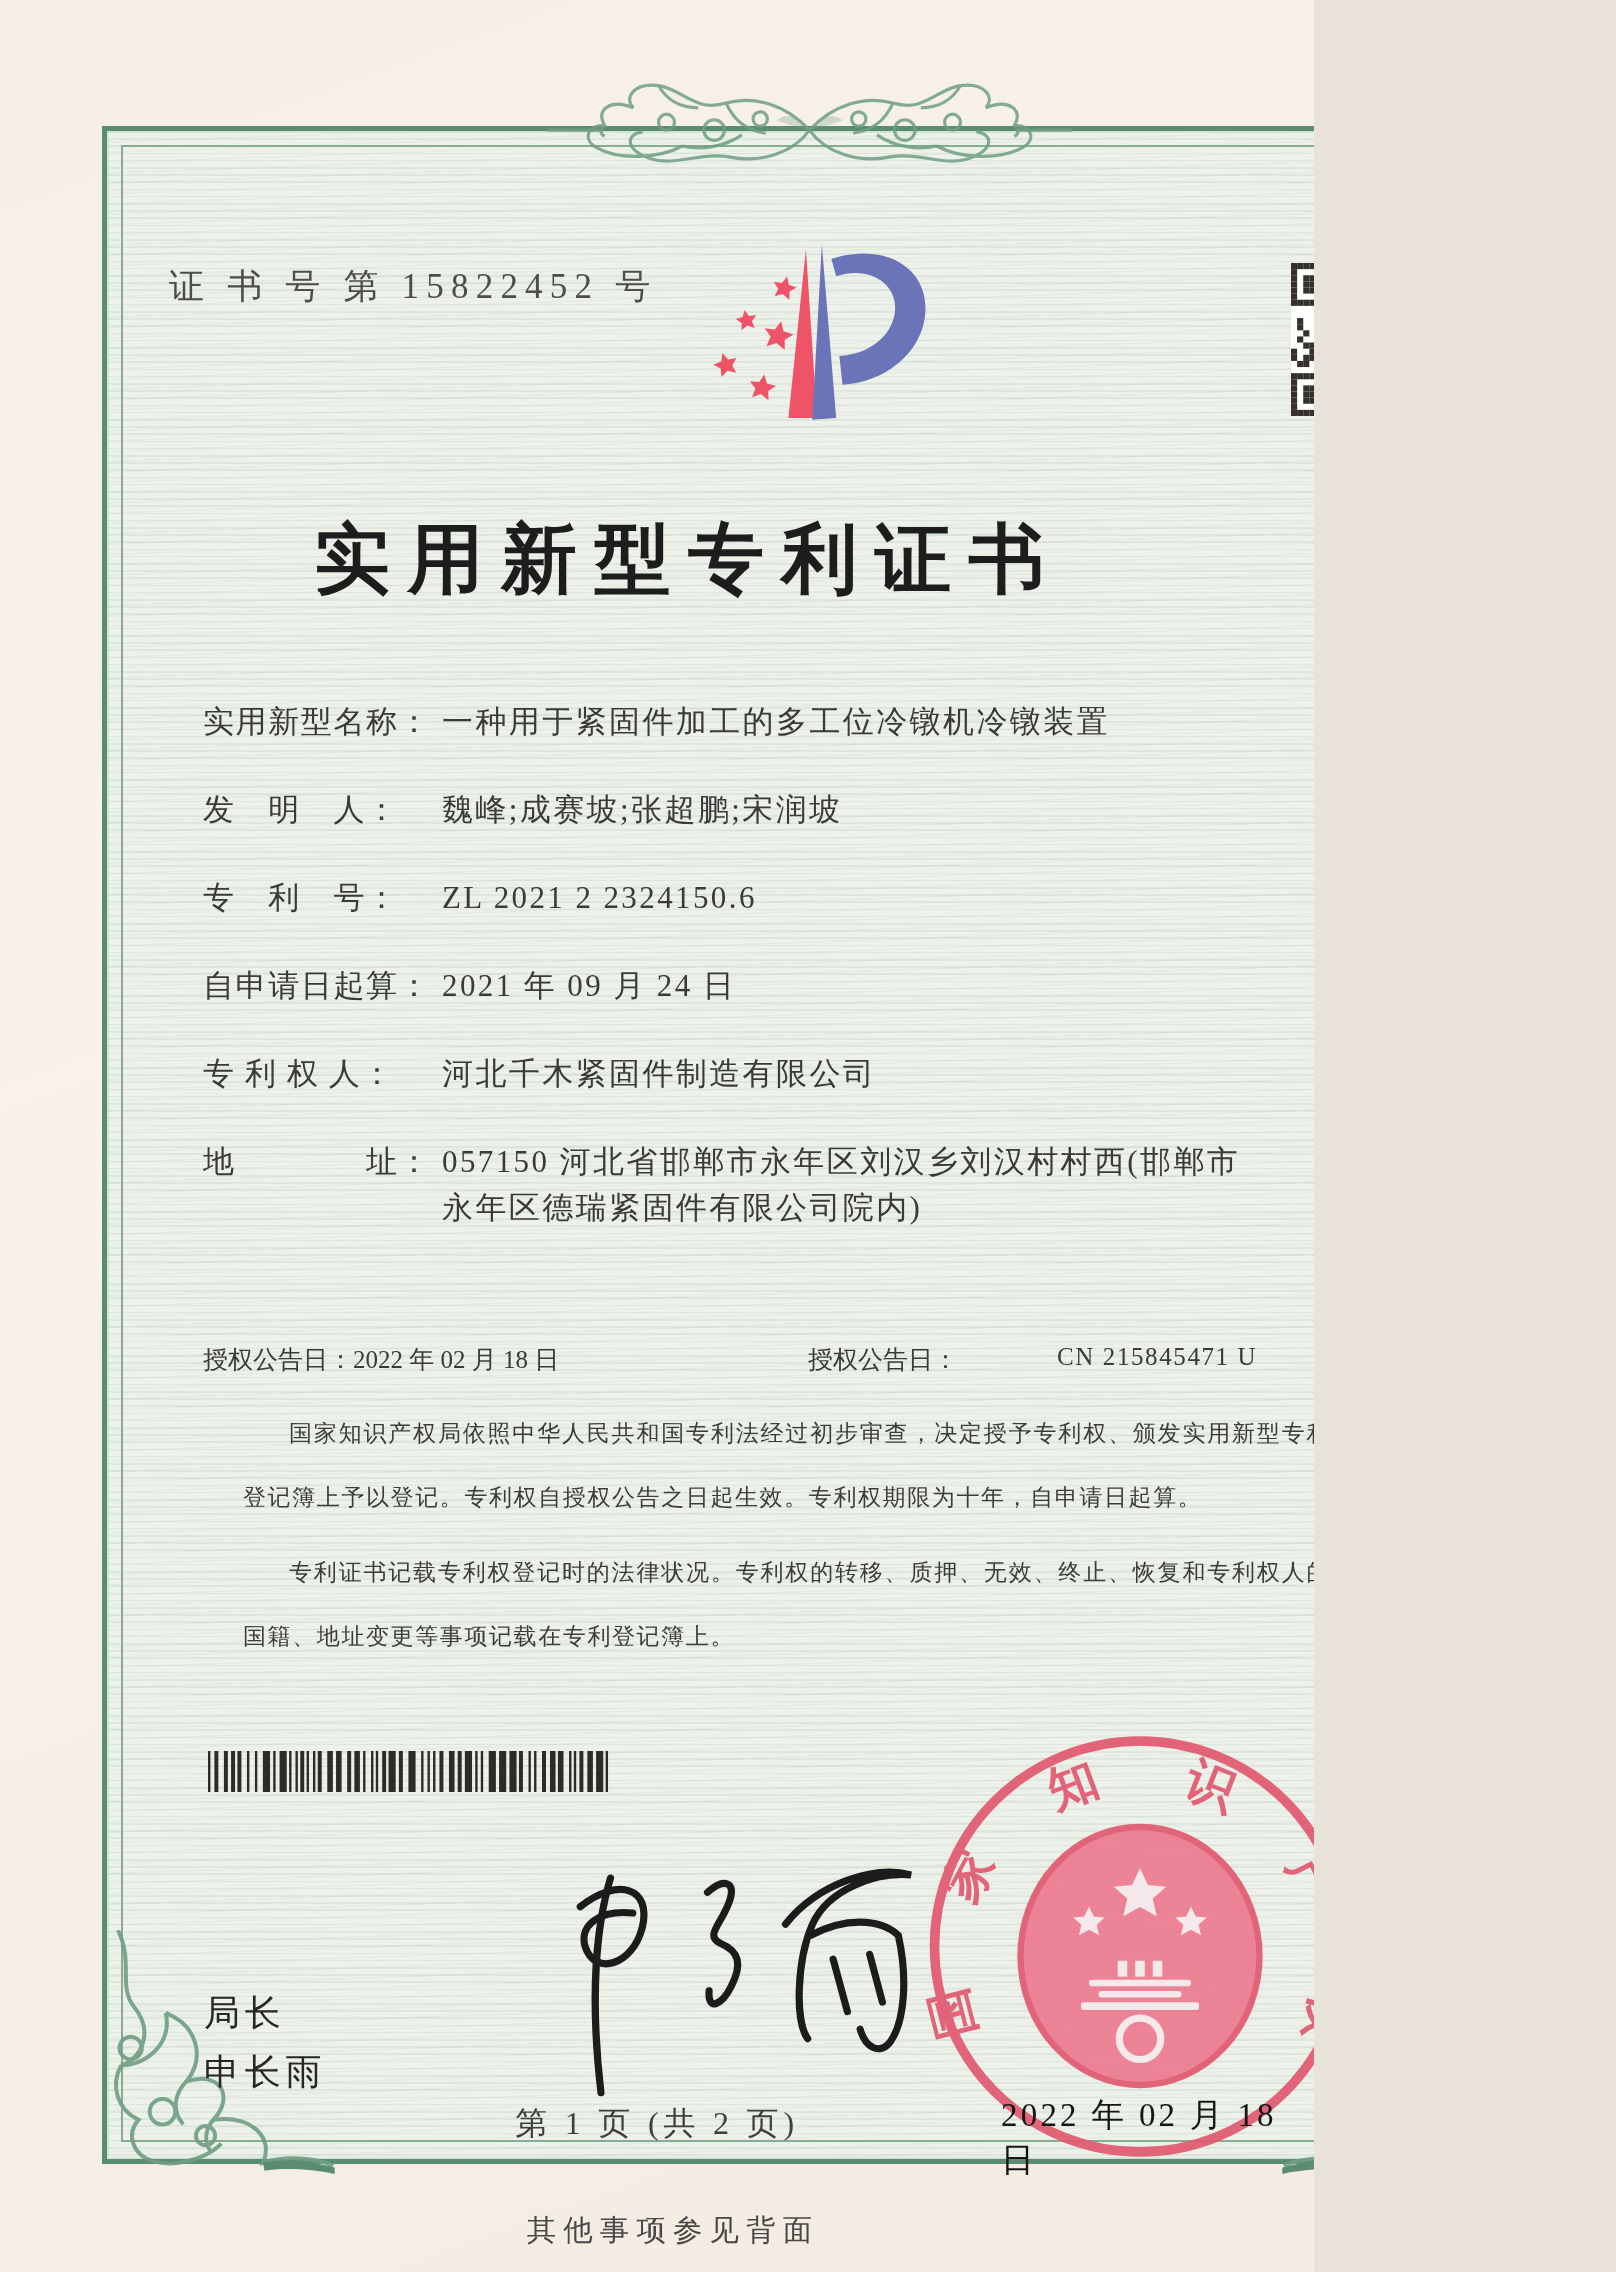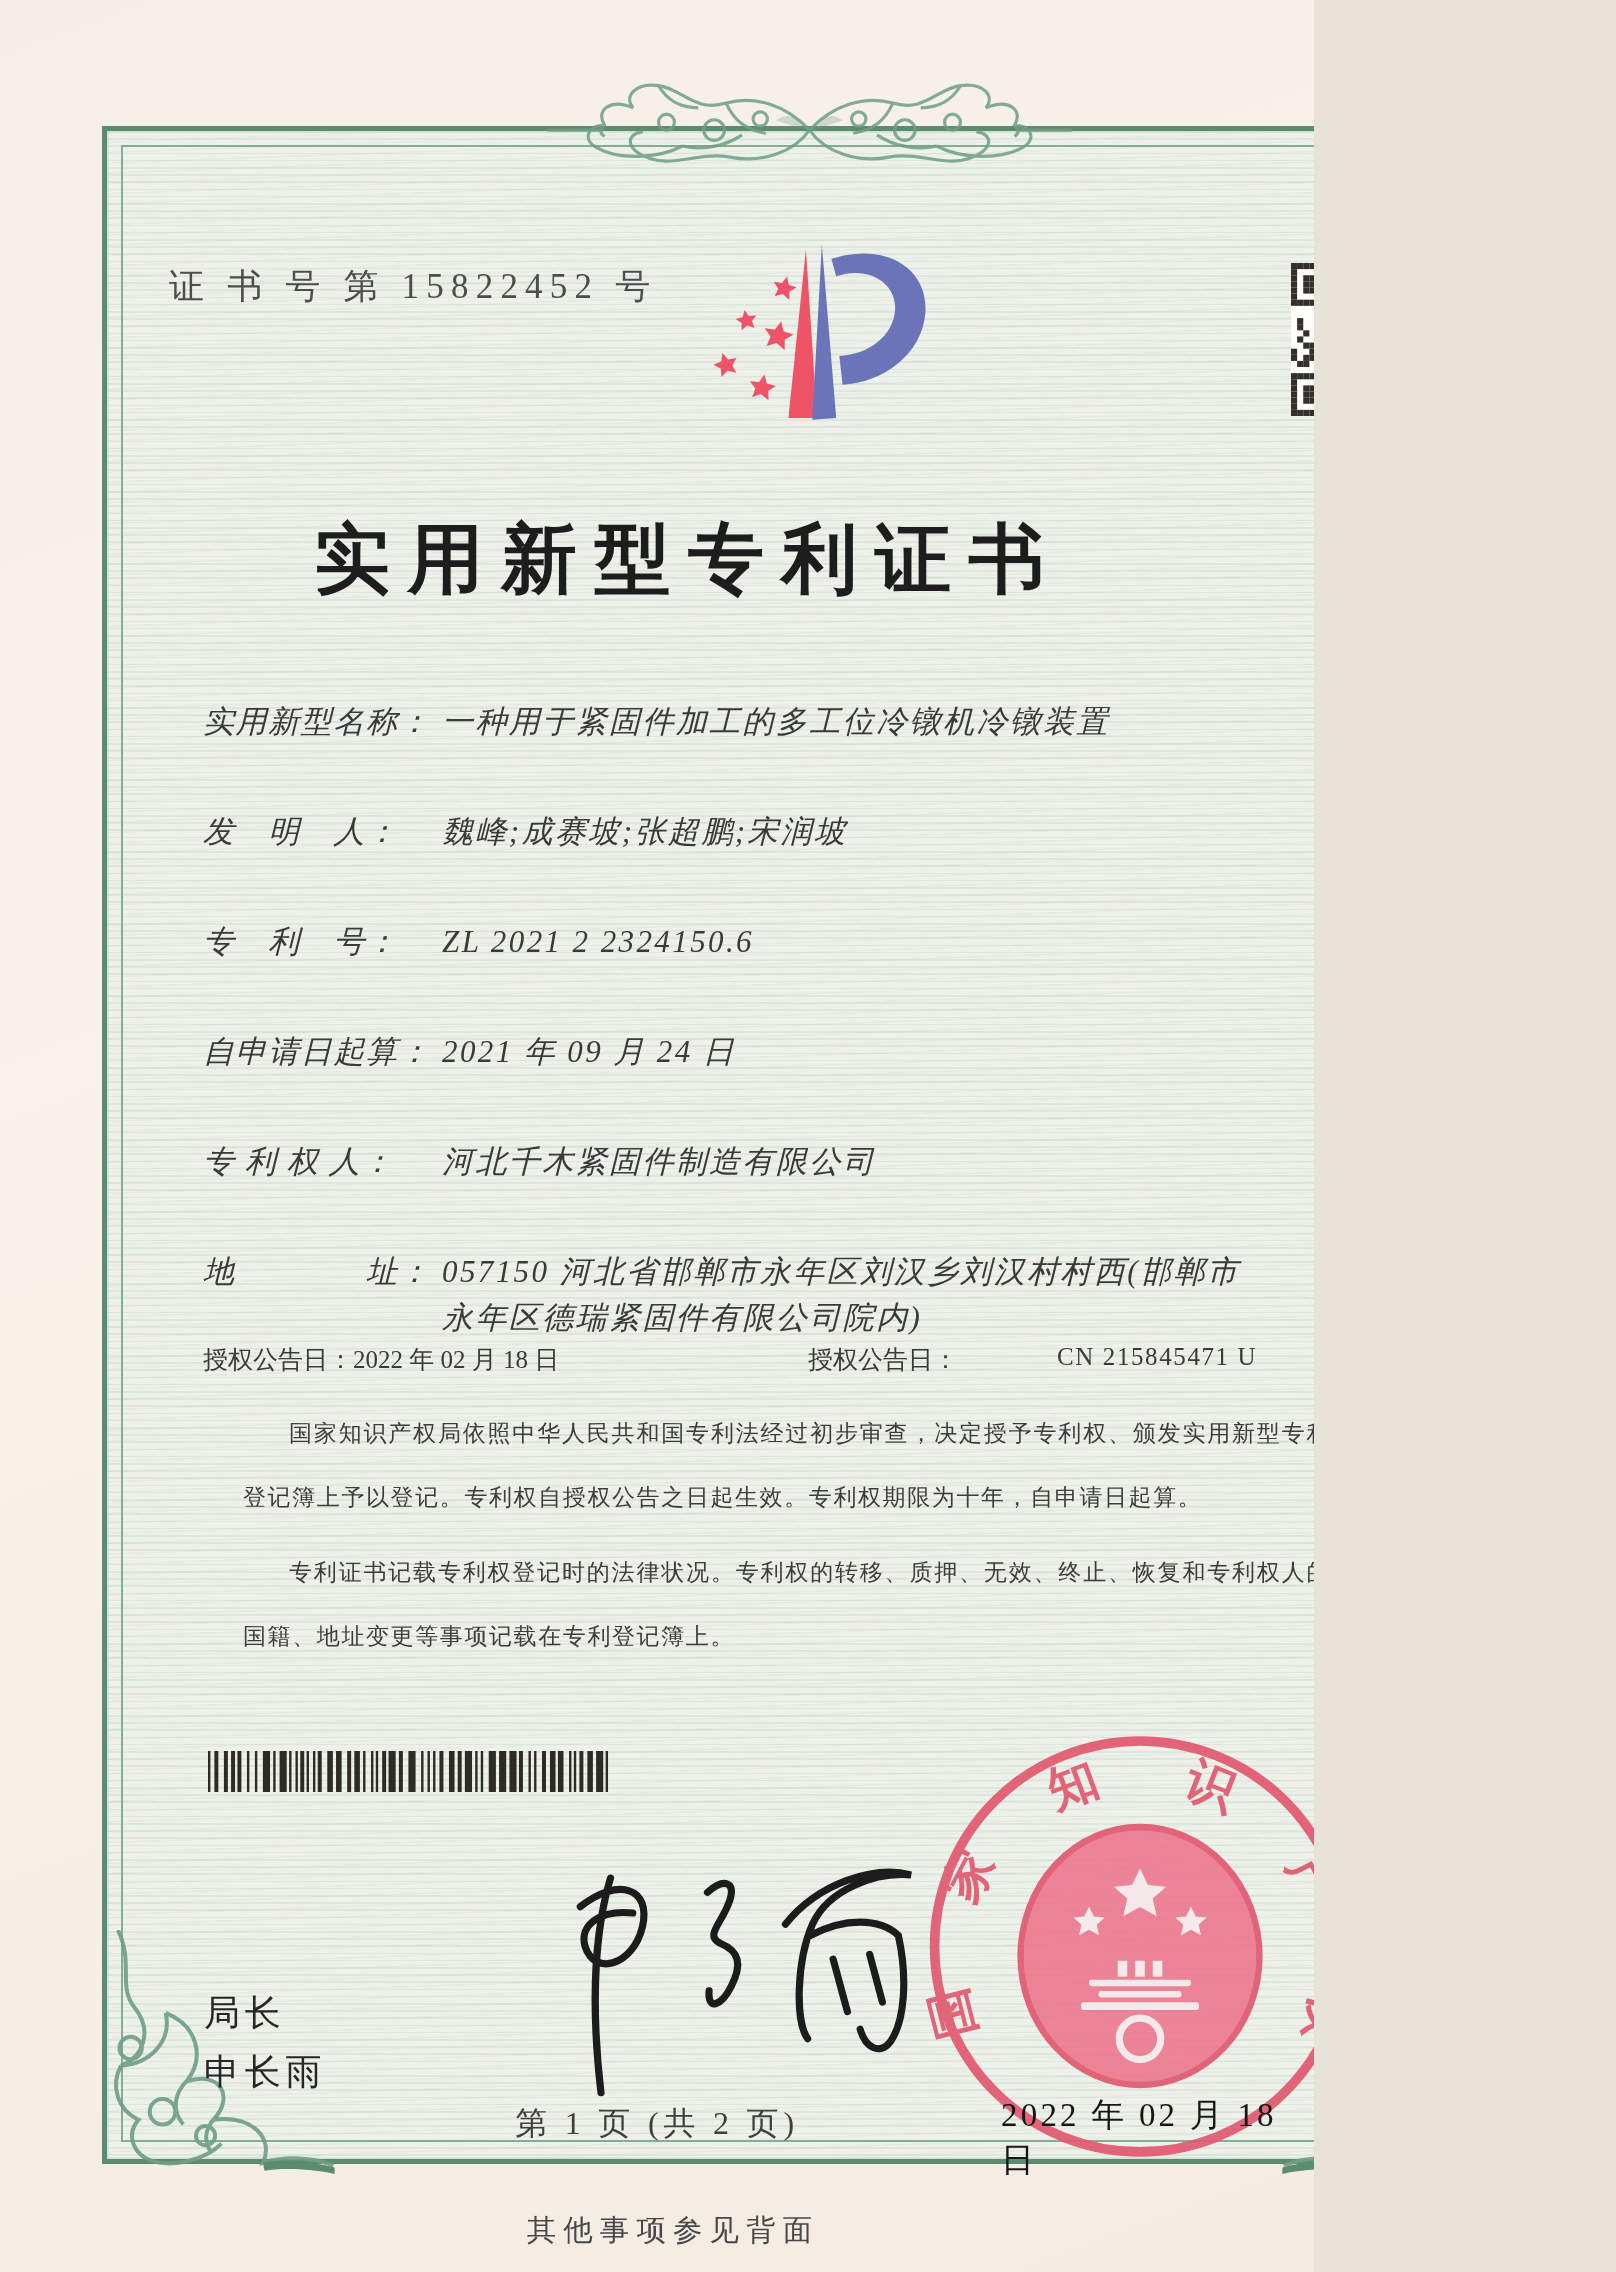--- a/index.html
+++ b/index.html
@@ -21,21 +21,21 @@
   .frame-inner{position:absolute;left:121px;top:145px;width:1362px;height:1993px;
     border:2.4px solid #86ac94;}
   
   .cert-no{position:absolute;left:169px;top:263px;font-size:35px;letter-spacing:7.2px;color:#4d4d4d;}
   .logo{position:absolute;left:680px;top:227px;}
   .qr{position:absolute;left:1291px;top:263px;width:153px;height:153px;background:#fdfdfc;}
   .title{position:absolute;left:0;top:509px;width:100%;text-align:center;
     font-size:76px;font-weight:700;letter-spacing:17.5px;color:#1d1d1d;margin-left:31px;}
   
   .fields{position:absolute;left:203px;top:699px;width:1241px;font-size:31px;color:#3a3a3a;}
-  .frow{display:flex;align-items:flex-start;margin-bottom:64px;line-height:46px;font-style:italic;}
+  .frow{display:flex;align-items:flex-start;margin-bottom:42px;line-height:46px;}
   .flabel{flex:0 0 239px;white-space:pre;letter-spacing:1.6px;}
   .fvalue{flex:0 1 820px;letter-spacing:2.4px;}
   .grant-row{position:absolute;left:203px;top:1343px;width:1273px;font-size:25px;color:#3a3a3a;}
   .grant-no-label{position:absolute;left:605px;top:0;}
   .grant-no-value{position:absolute;left:818px;top:0;letter-spacing:1.6px;margin-left:36px;}
   
   .paras{position:absolute;left:203px;top:1402px;width:1237px;font-size:23px;line-height:64px;
     text-align:justify;color:#3c3c3c;letter-spacing:1.6px;margin-left:40px;}
   .paras p{margin:0 0 11px 0;text-indent:2em;}
   

